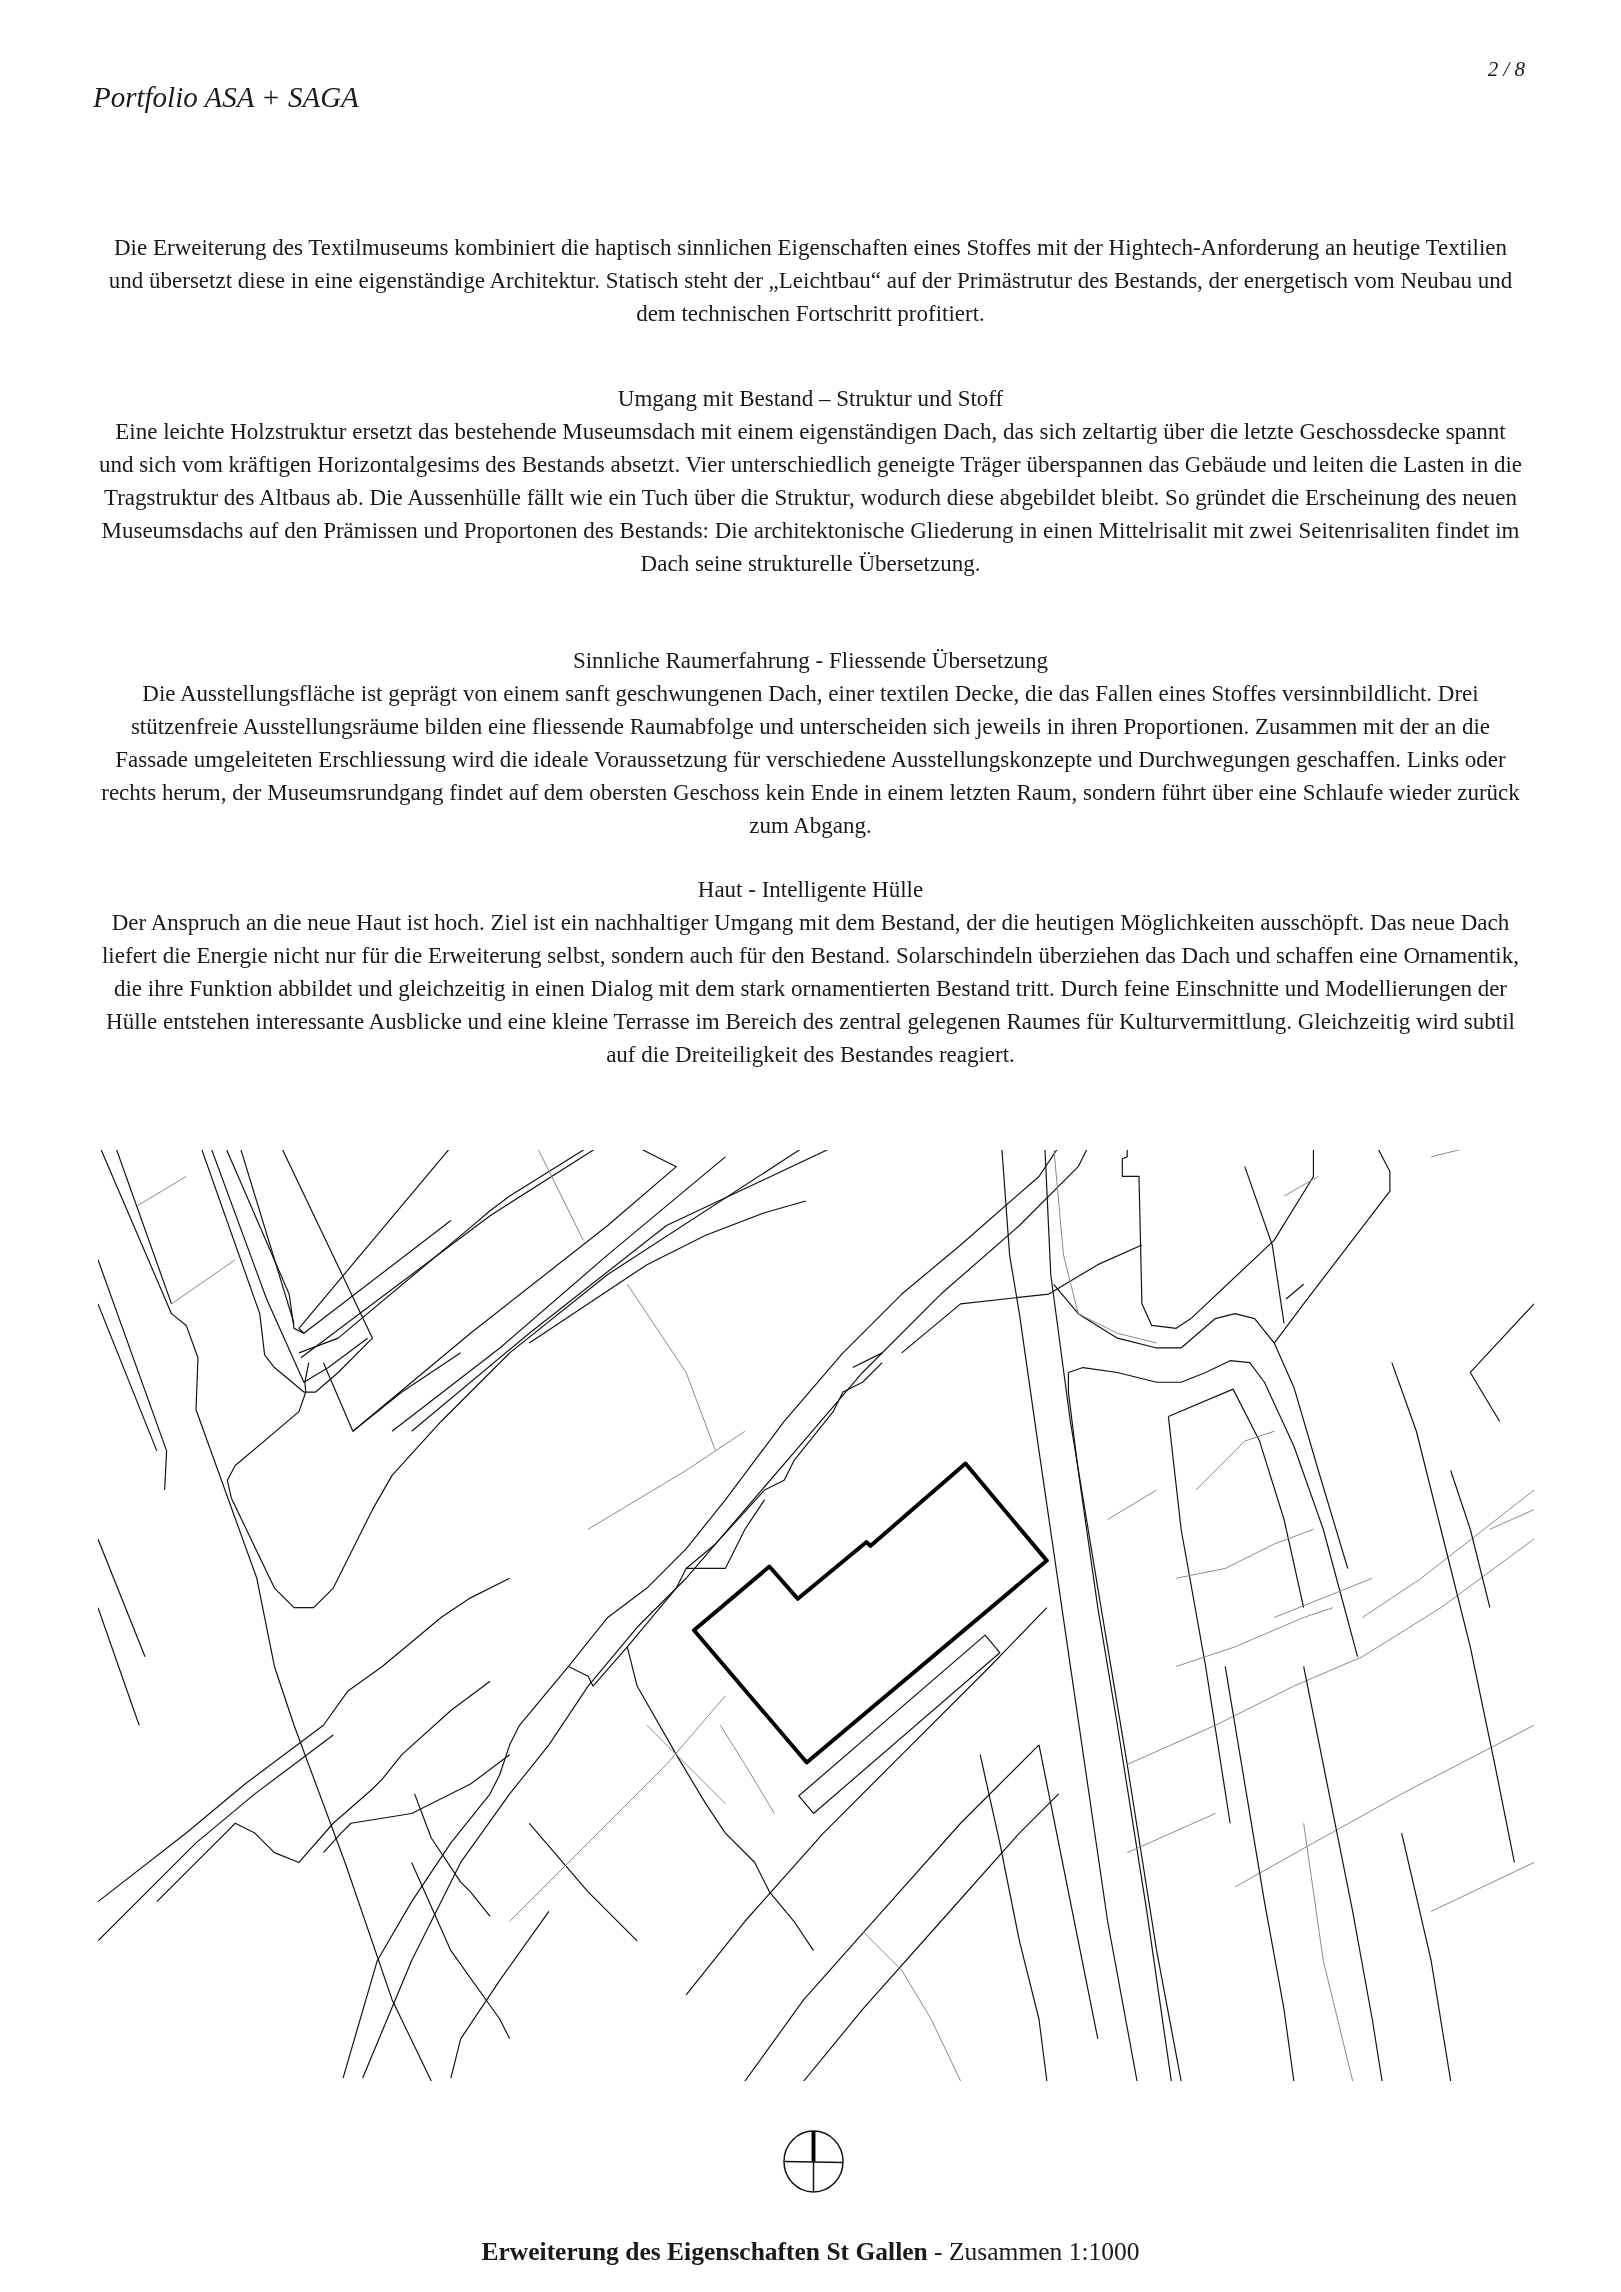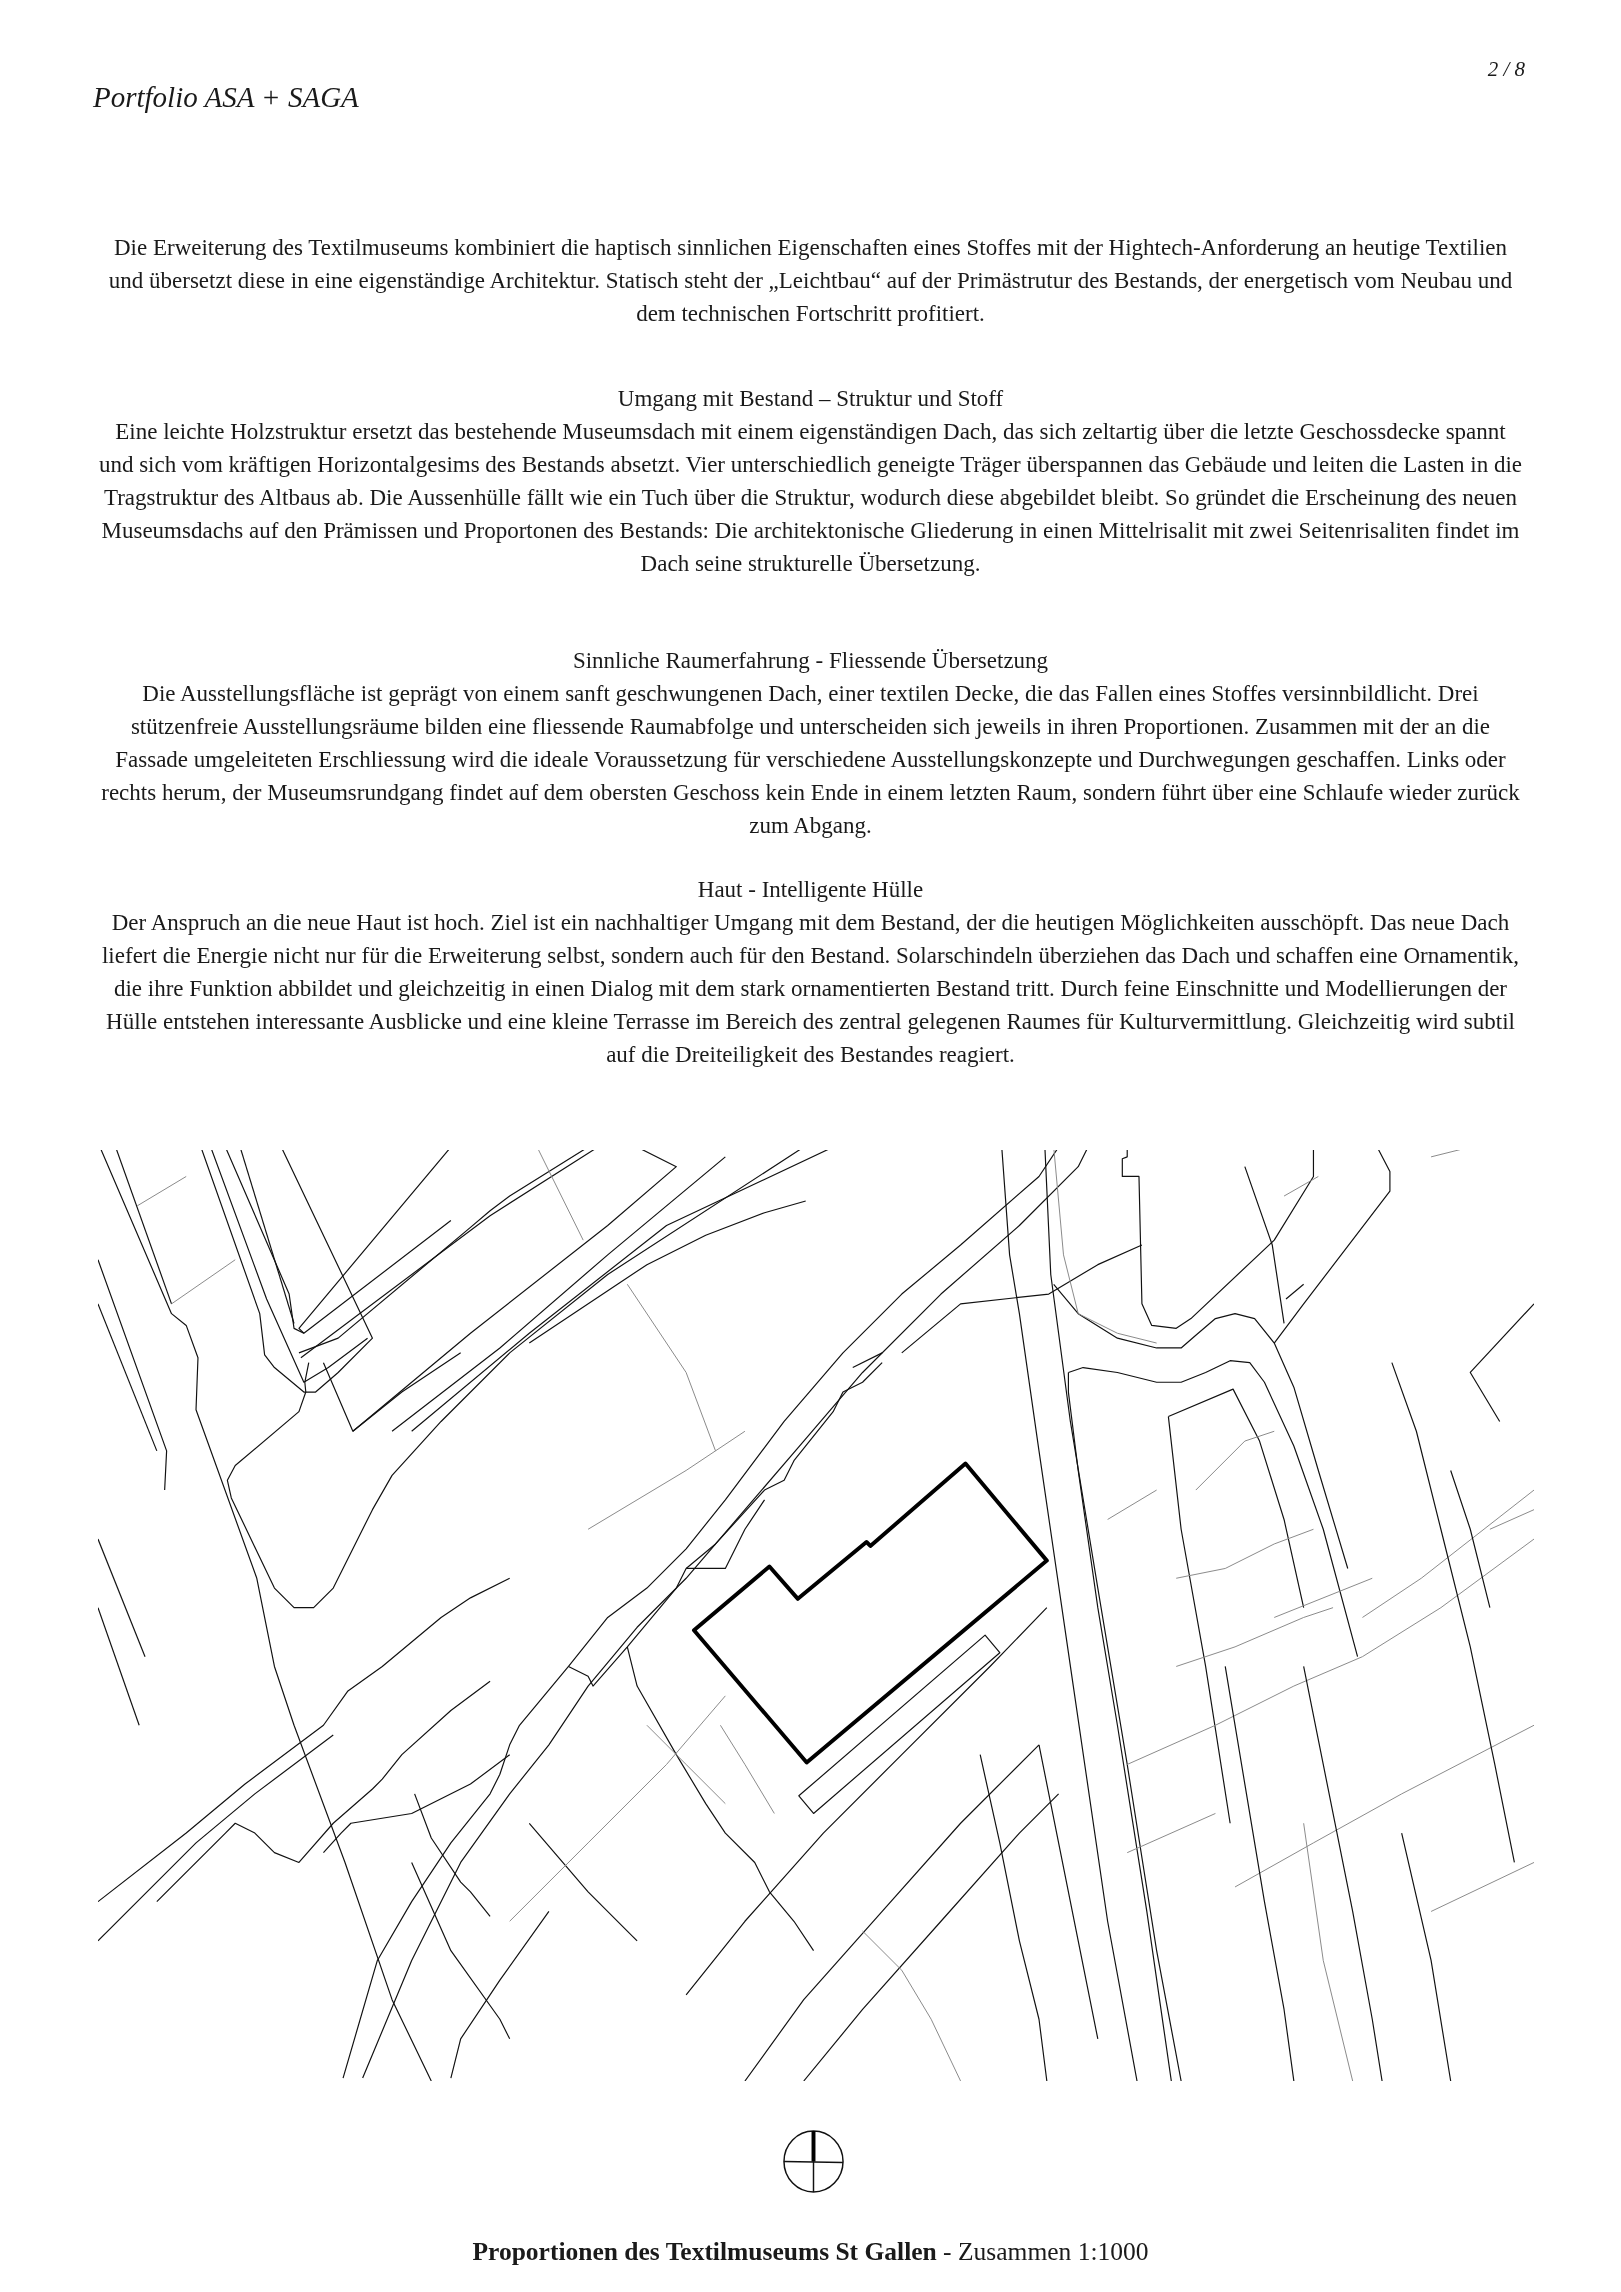--- a/index.html
+++ b/index.html
@@ -152,15 +152,15 @@
 <div class="compass">
   <svg viewBox="0 0 64 66" width="63" height="65">
     <ellipse cx="32" cy="33" rx="30" ry="31" fill="none" stroke="#111" stroke-width="1.5"></ellipse>
     <line x1="2" y1="33" x2="62" y2="34" stroke="#111" stroke-width="1.5"></line>
     <line x1="32" y1="33" x2="32" y2="64" stroke="#111" stroke-width="1.5"></line>
     <line x1="32" y1="2" x2="32" y2="33" stroke="#000" stroke-width="4"></line>
   </svg>
 </div>
 
 <div class="caption">
-  <b>Proportionen des Textilmuseums St Gallen</b><span> - Zusammen 1:1000</span>
+  <b>Erweiterung des Eigenschaften St Gallen</b><span> - Zusammen 1:1000</span>
 </div>
 
 
 </body></html>

